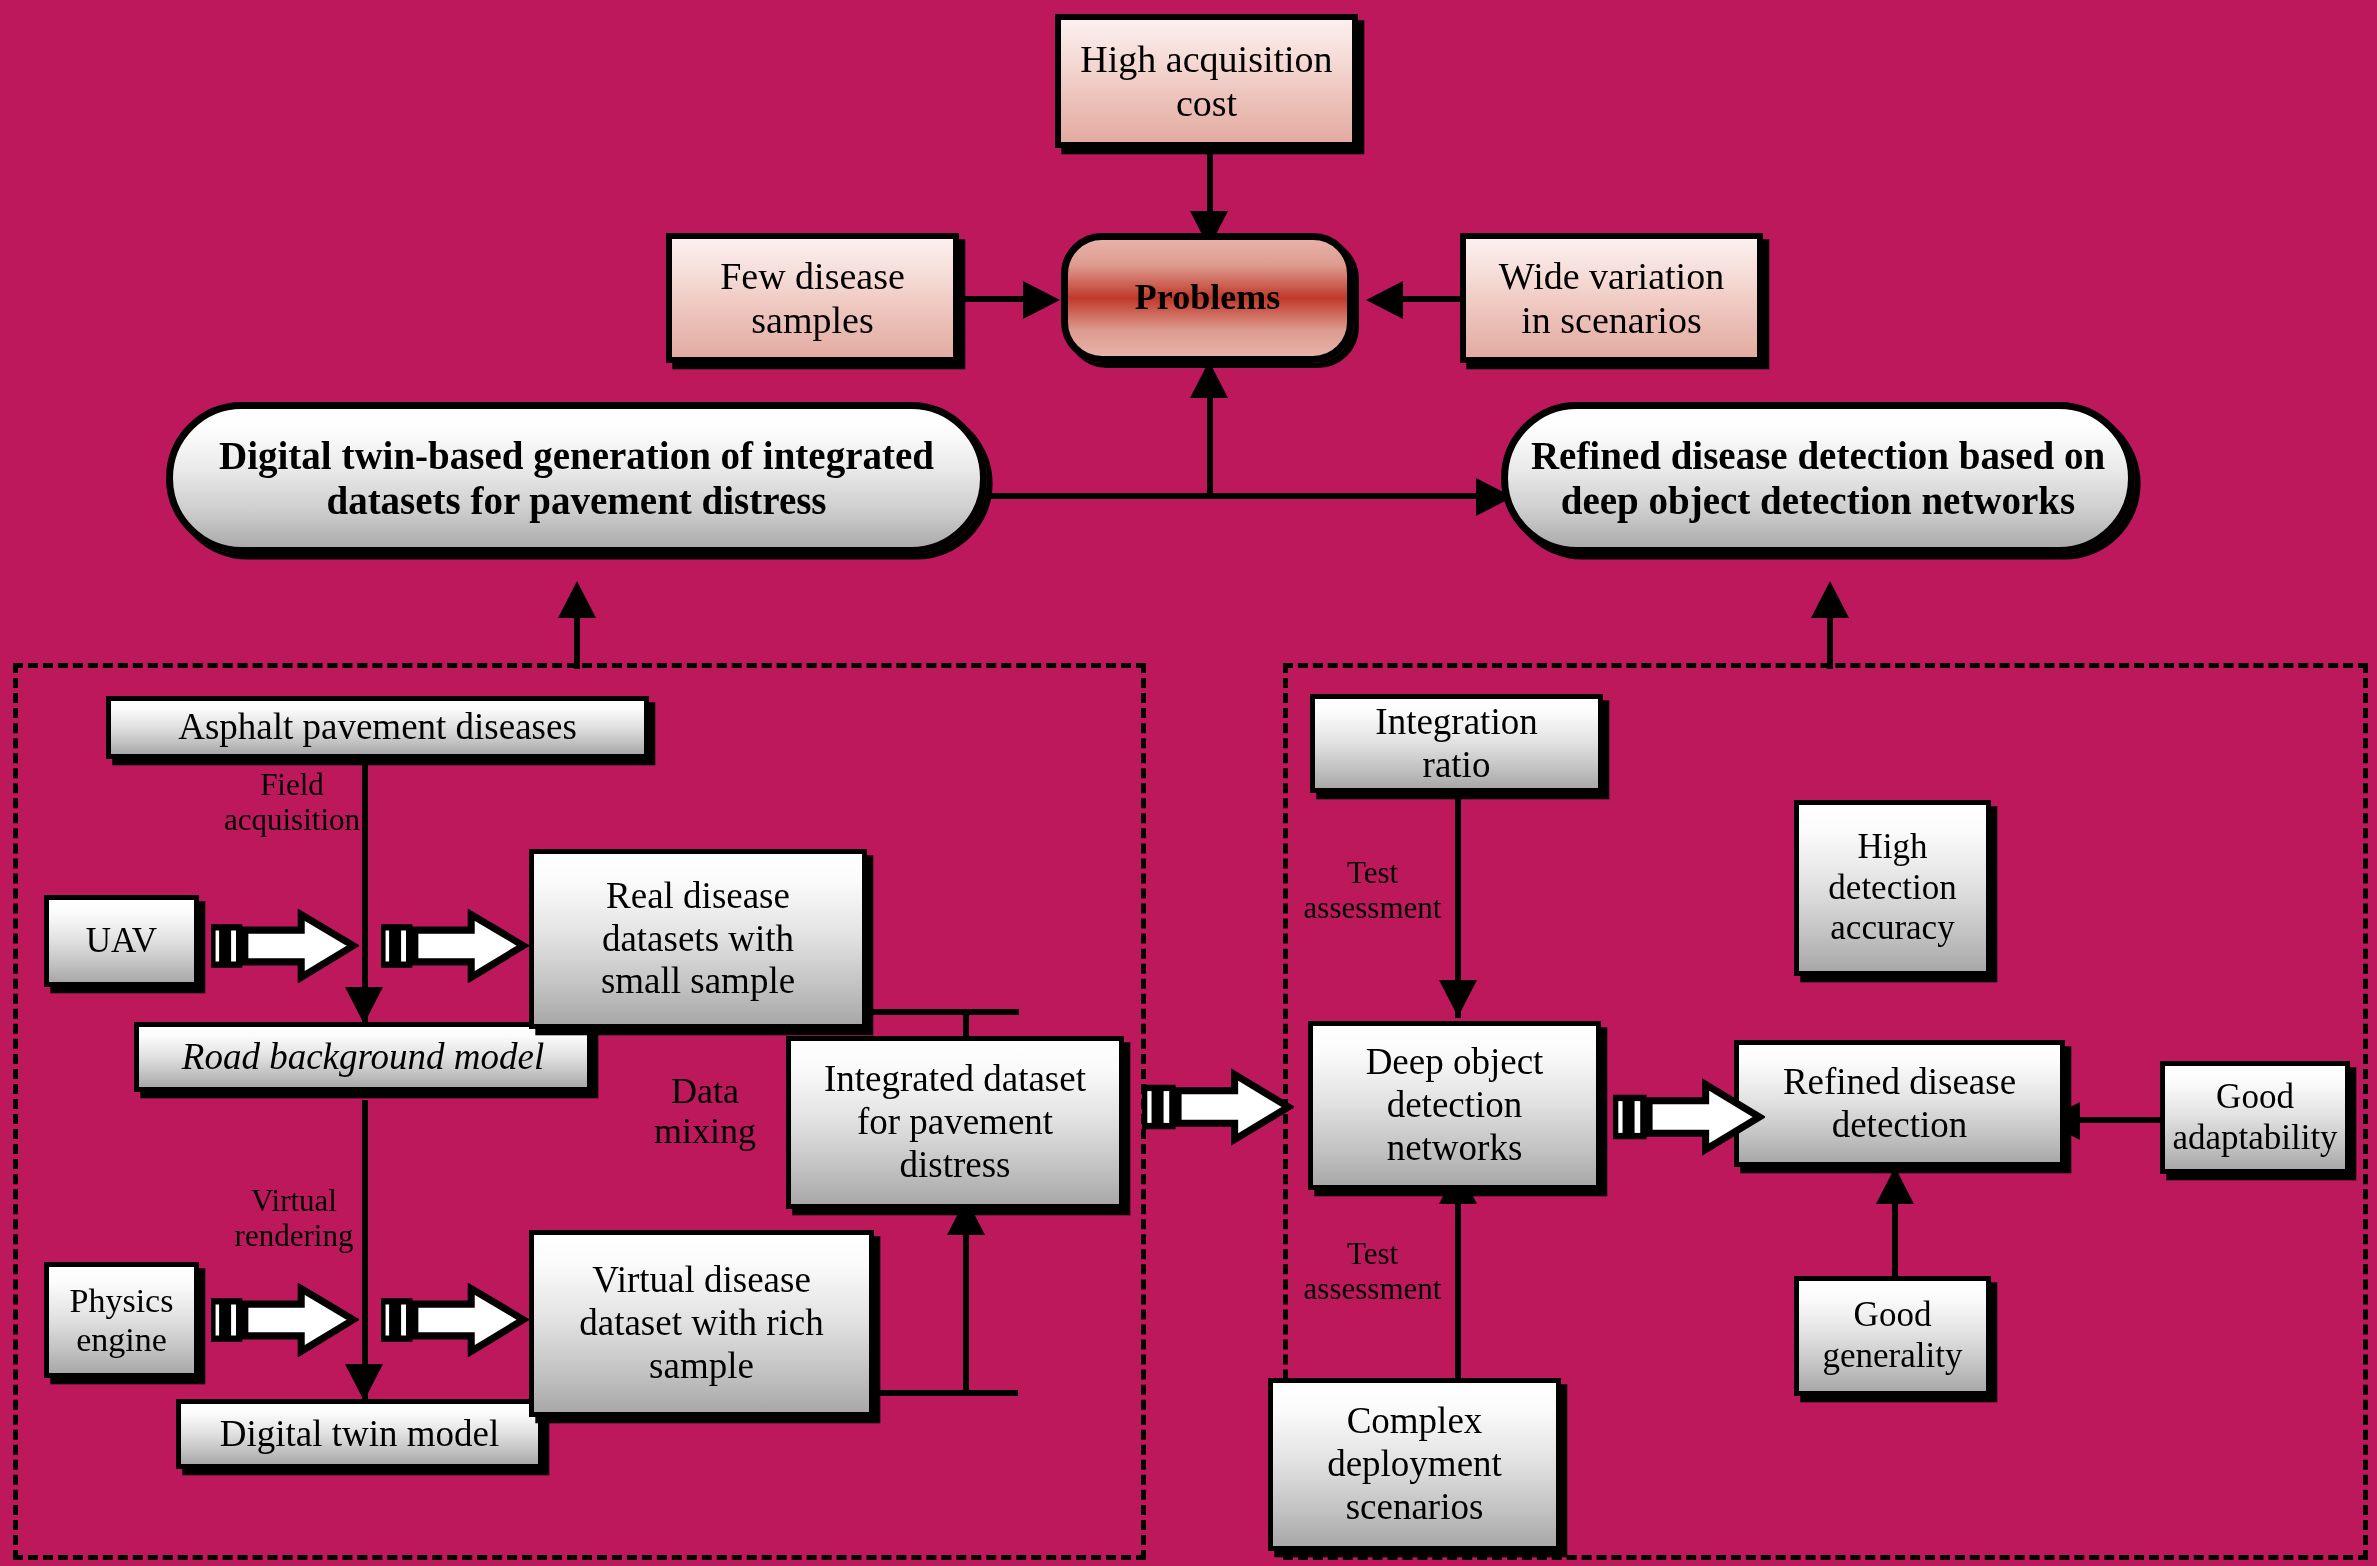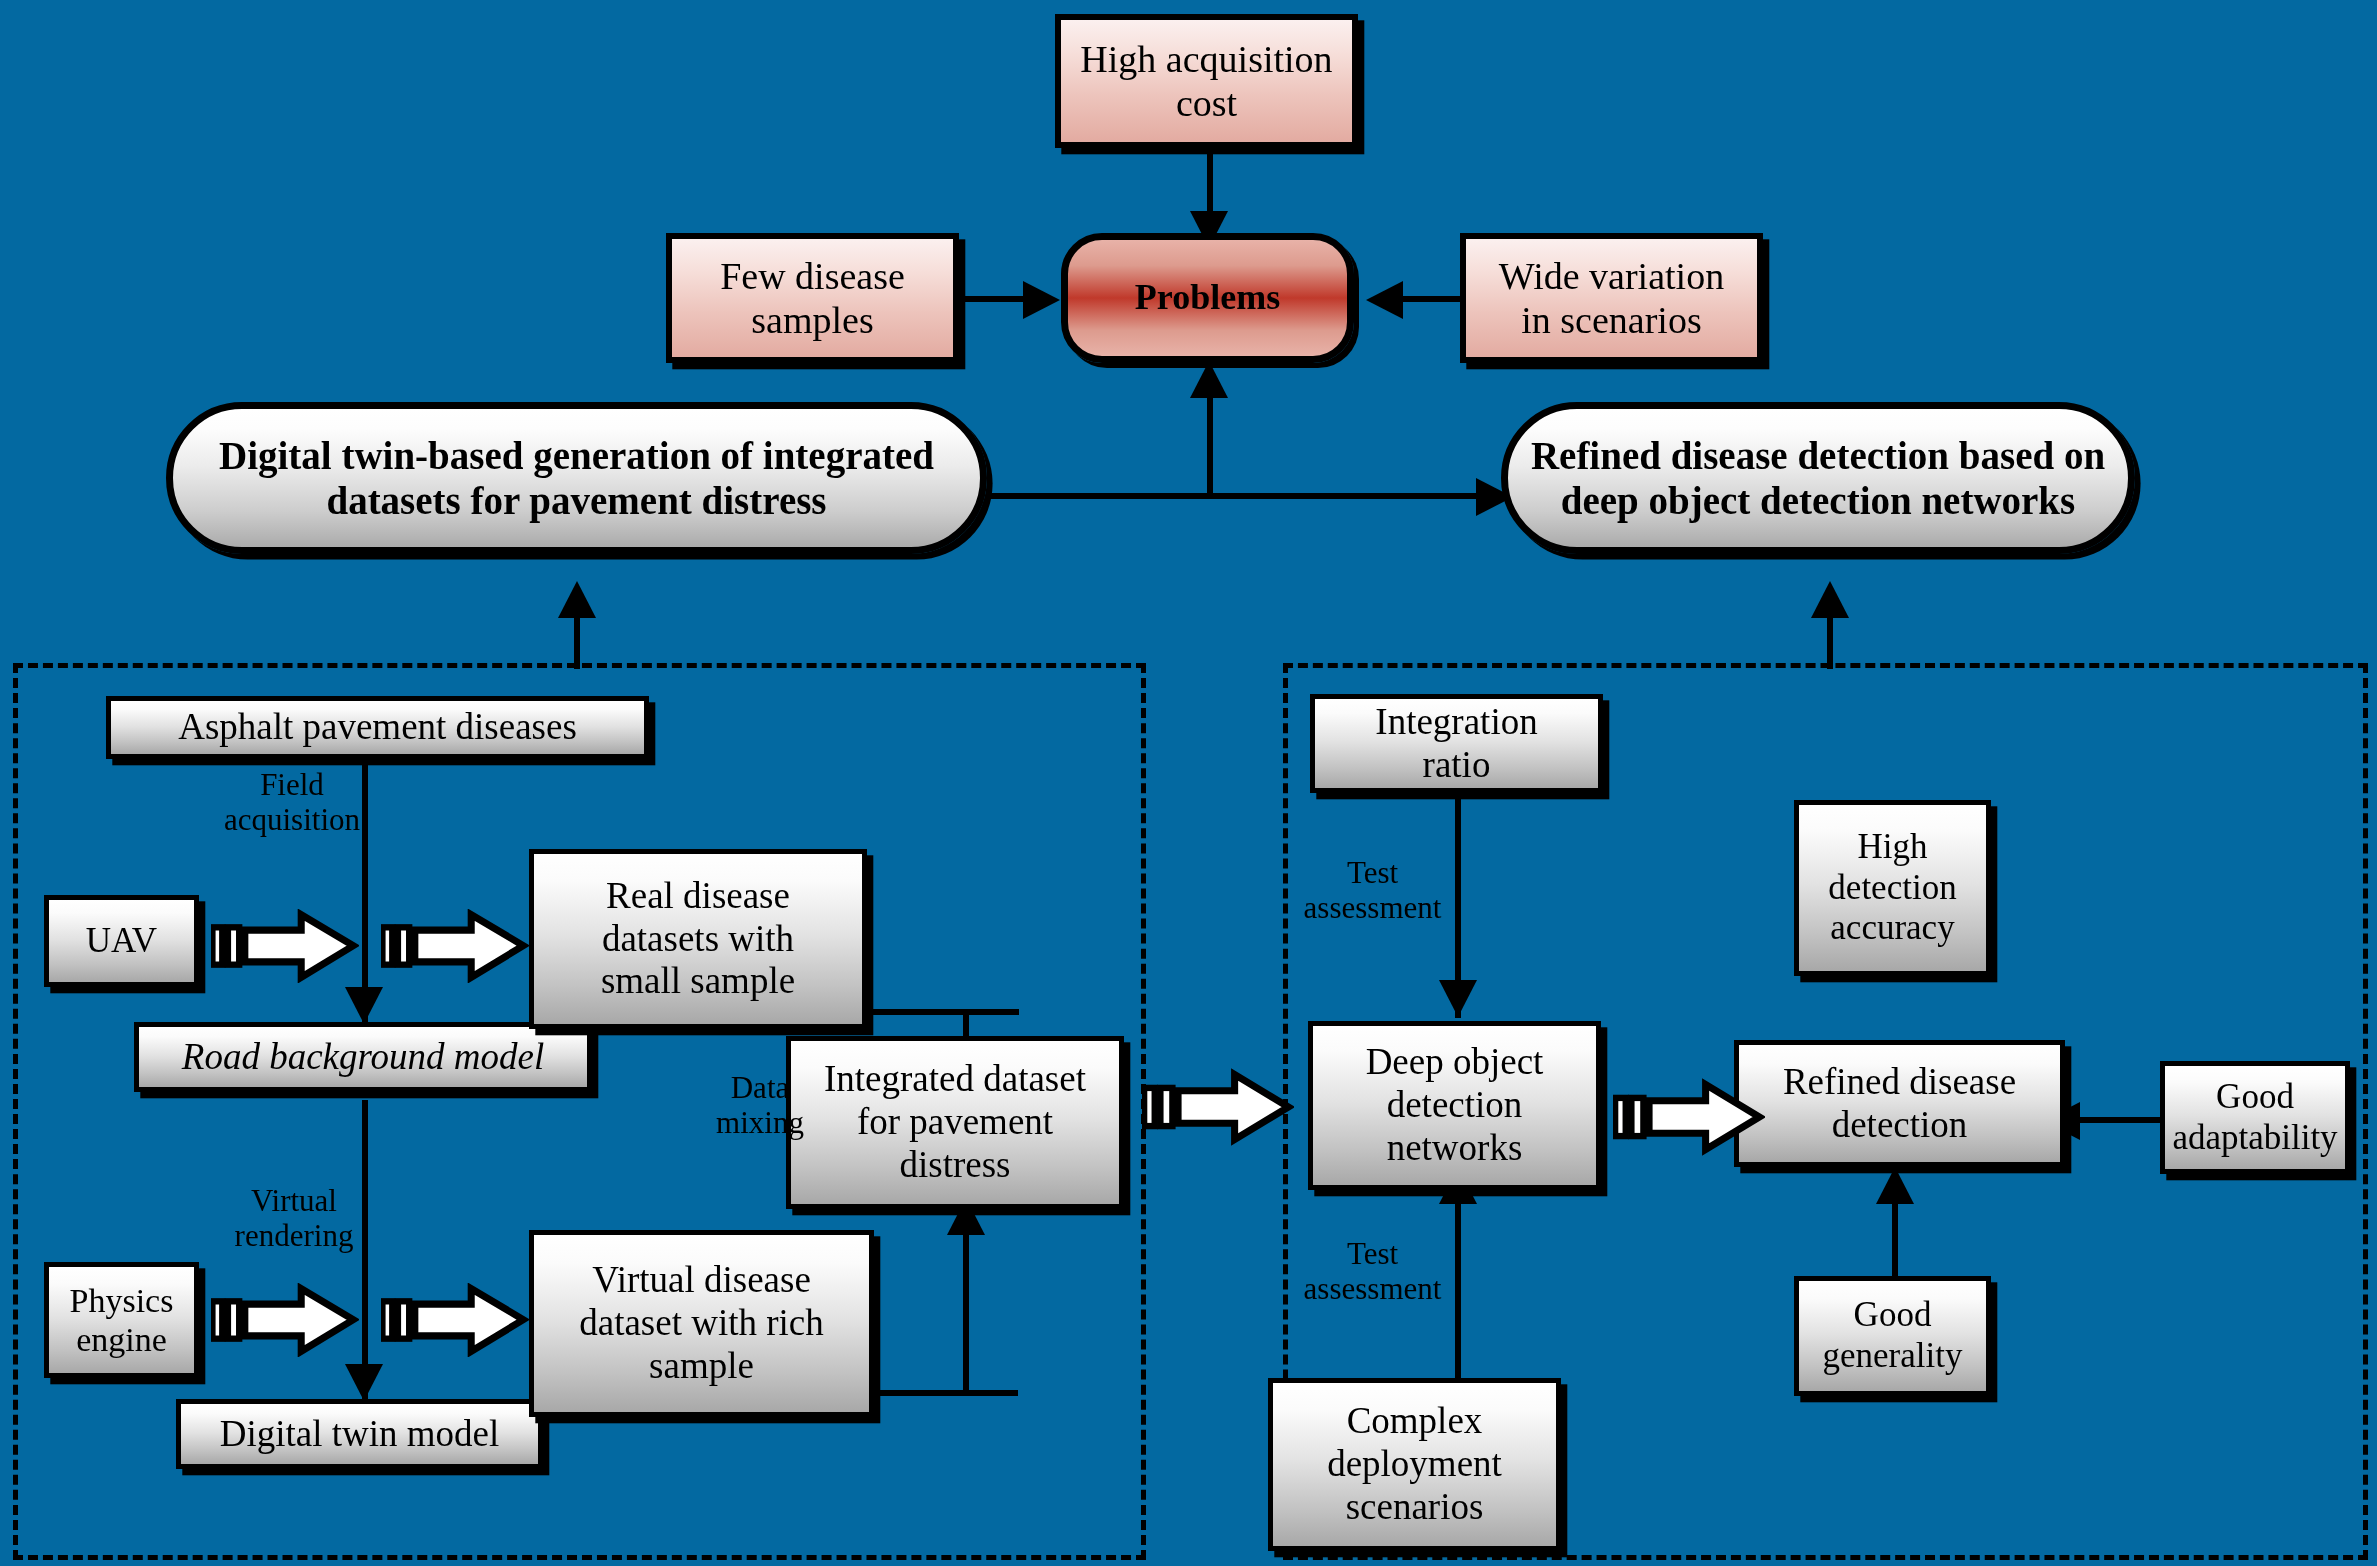--- a/index.html
+++ b/index.html
@@ -1,18 +1,18 @@
 <!DOCTYPE html>
 <html style="font-size:11.3px"><head>
 <meta charset="utf-8">
 <title>Pavement Distress Digital Twin Framework Diagram</title>
 <style>
   html,body{margin:0;padding:0;background:#fff;}
   body{font-family:"Liberation Serif","DejaVu Serif",serif;}
-  #stage{position:relative;width:2377px;height:1566px;background:#0369a1;overflow:hidden;}
+  #stage{position:relative;width:2377px;height:1566px;background:#be185d;overflow:hidden;}
 
   
   .node{position:absolute;box-sizing:border-box;display:flex;align-items:center;
         justify-content:center;text-align:center;color:#000;z-index:5;}
   .node span{display:block;width:100%;padding:0 4.2px;line-height:1.16;}
 
   
   .rect{border:5px solid #000;
         background:linear-gradient(to bottom,#ffffff 0%,#fbfbfb 16%,#e2e2e2 48%,#c2c2c2 78%,#a8a8a8 100%);
         box-shadow:6.3px 6.3px 0 0 #000;}
@@ -172,21 +172,21 @@
   </svg>
 
   <svg class="blockarrow" style="left:1142px;top:1068px;" width="152" height="78" viewBox="0 0 215 110">
     <rect x="3" y="28" width="15" height="54" fill="#fff" stroke="#000" stroke-width="9"></rect>
     <rect x="26" y="28" width="17" height="54" fill="#fff" stroke="#000" stroke-width="9"></rect>
     <path d="M51,32 L131,32 L131,9 L207,55 L131,101 L131,78 L51,78 Z" fill="#fff" stroke="#000" stroke-width="10" stroke-linejoin="miter"></path>
   </svg>
 
   <div class="elabel" style="left:211px;top:768px;width:162px;font-size:31px;">Field<br>acquisition</div>
   <div class="elabel" style="left:211px;top:1184px;width:166px;font-size:31px;">Virtual<br>rendering</div>
-  <div class="elabel" style="left:695px;top:1071px;width:130px;font-size:31px;">Data<br>mixing</div>
+  <div class="elabel" style="left:640px;top:1071px;width:130px;font-size:36px;">Data<br>mixing</div>
 
   <div class="ln lnv" style="left:1455px;top:789px;height:229px;"></div>
   <div class="tri tri-d" style="left:1439px;top:980px;"></div>
 
   <div class="ln lnv" style="left:1455px;top:1198px;height:183px;"></div>
   <div class="tri tri-u" style="left:1439px;top:1167px;"></div>
 
   <div class="ln lnv" style="left:1892px;top:873px;height:95px;"></div>
   <div class="tri tri-d" style="left:1876px;top:930px;"></div>
 

